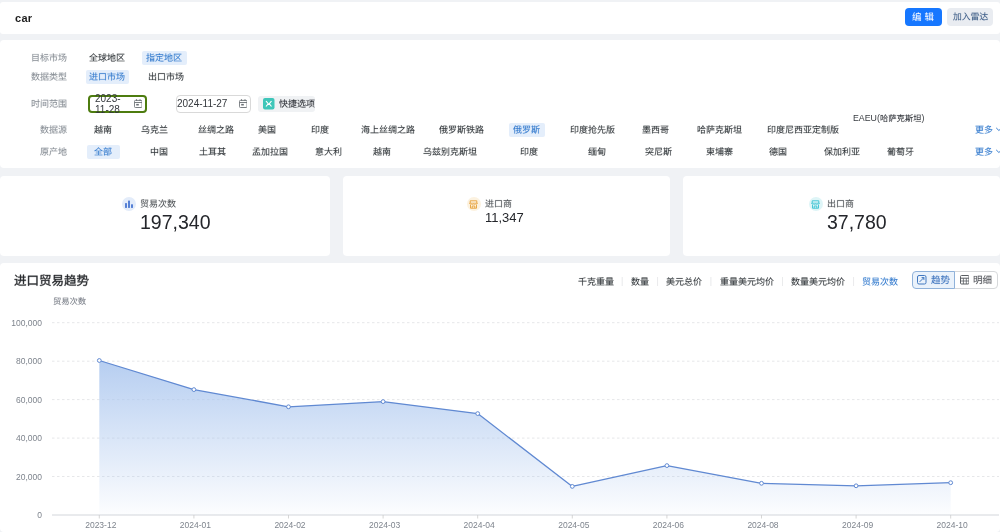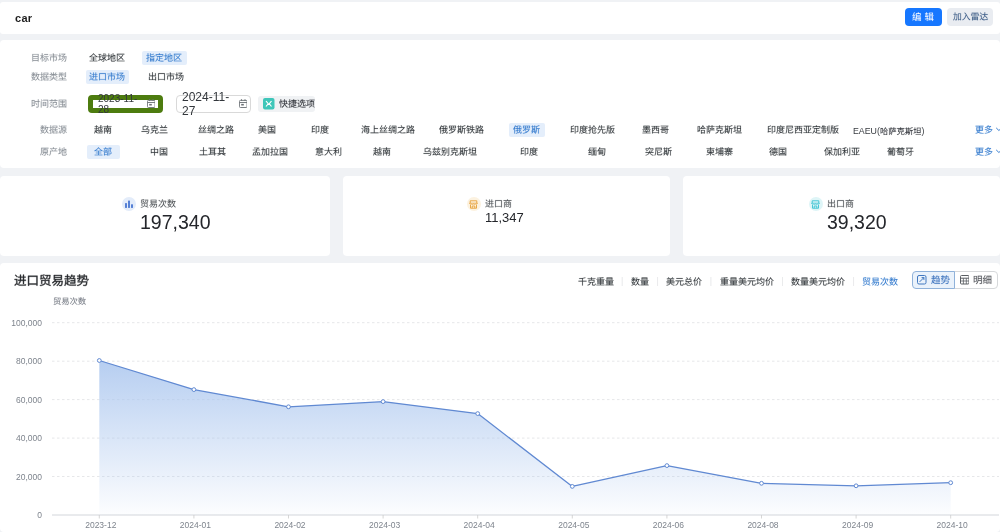--- a/index.html
+++ b/index.html
@@ -217,34 +217,34 @@
 <div style="position:absolute;left:148px;top:72.14px">
       <svg width="36" height="9.72" viewBox="0 0 36 9.72" style="display:block">
         <g fill="#383c41" stroke="#383c41" stroke-width="13" transform="translate(0,7.88) scale(0.009,-0.009)">
           <use href="#u51fa"></use>
           <use href="#u53e3" x="1000"></use>
           <use href="#u5e02" x="2000"></use>
           <use href="#u573a" x="3000"></use>
         </g>
       </svg>
     </div>
-<div style="position:absolute;left:88px;top:95px;width:75px;height:17.5px;background:#fff;border:5px solid #4d7c0f;border-radius:4px;box-sizing:border-box;display:flex;align-items:center">
+<div style="position:absolute;left:88px;top:95px;width:59px;height:17.5px;background:#fff;border:2px solid #4d7c0f;border-radius:4px;box-sizing:border-box;display:flex;align-items:center">
       <span style="font-size:10px;color:#33373c;margin-left:5px;font-family:'Liberation Sans',sans-serif">2023-11-28</span>
       <span style="margin-left:auto;margin-right:3px">
         <svg width="8.5" height="9" viewBox="0 0 8.5 9" style="display:block">
           <rect x="0.45" y="1.4" width="7.6" height="7.1" rx="1" fill="none" stroke="#6b7075" stroke-width="0.9"></rect>
           <line x1="0.45" y1="3.5" x2="8.05" y2="3.5" stroke="#6b7075" stroke-width="0.9"></line>
           <line x1="2.5" y1="0.2" x2="2.5" y2="2" stroke="#6b7075" stroke-width="0.9"></line>
           <line x1="6" y1="0.2" x2="6" y2="2" stroke="#6b7075" stroke-width="0.9"></line>
           <rect x="2.2" y="4.9" width="2.6" height="1.6" fill="#6b7075"></rect>
         </svg>
       </span>
     </div>
 <div style="position:absolute;left:176px;top:95px;width:75px;height:17.5px;background:#fff;border:1px solid #d9d9d9;border-radius:4px;box-sizing:border-box;display:flex;align-items:center">
-      <span style="font-size:12px;color:#33373c;margin-left:5px;font-family:'Liberation Sans',sans-serif">2024-11-27</span>
+      <span style="font-size:10px;color:#33373c;font-family:'Liberation Sans',sans-serif">2024-11-27</span>
       <span style="margin-left:auto;margin-right:3px">
         <svg width="8.5" height="9" viewBox="0 0 8.5 9" style="display:block">
           <rect x="0.45" y="1.4" width="7.6" height="7.1" rx="1" fill="none" stroke="#6b7075" stroke-width="0.9"></rect>
           <line x1="0.45" y1="3.5" x2="8.05" y2="3.5" stroke="#6b7075" stroke-width="0.9"></line>
           <line x1="2.5" y1="0.2" x2="2.5" y2="2" stroke="#6b7075" stroke-width="0.9"></line>
           <line x1="6" y1="0.2" x2="6" y2="2" stroke="#6b7075" stroke-width="0.9"></line>
           <rect x="2.2" y="4.9" width="2.6" height="1.6" fill="#6b7075"></rect>
         </svg>
       </span>
     </div>
@@ -379,21 +379,21 @@
     </div>
 <div style="position:absolute;left:508.5px;top:122.5px;width:36.5px;height:14px;background:#e4eefb;border-radius:2px;display:flex;align-items:center;justify-content:center">
       <svg width="27" height="9.72" viewBox="0 0 27 9.72" style="display:block">
         <g fill="#3a7fd0" stroke="#3a7fd0" stroke-width="13" transform="translate(0,7.88) scale(0.009,-0.009)">
           <use href="#u4fc4"></use>
           <use href="#u7f57" x="1000"></use>
           <use href="#u65af" x="2000"></use>
         </g>
       </svg>
     </div>
-<div style="position:absolute;left:853px;top:127px;display:flex;align-items:center;font-size:8.8px;color:#383c41;line-height:1">
+<div style="position:absolute;left:853px;top:114px;display:flex;align-items:center;font-size:8.8px;color:#383c41;line-height:1">
       <span style="font-family:'Liberation Sans',sans-serif">EAEU(</span>
       <svg width="41.5" height="8.96" viewBox="0 0 41.5 8.96" style="display:block">
         <g fill="#383c41" stroke="#383c41" stroke-width="13" transform="translate(0,7.26) scale(0.0083,-0.0083)">
           <use href="#u54c8"></use>
           <use href="#u8428" x="1000"></use>
           <use href="#u514b" x="2000"></use>
           <use href="#u65af" x="3000"></use>
           <use href="#u5766" x="4000"></use>
         </g>
       </svg>
@@ -601,21 +601,21 @@
     </div>
 <div style="position:absolute;left:826.5px;top:199.14px">
       <svg width="27" height="9.72" viewBox="0 0 27 9.72" style="display:block">
         <g fill="#54575c" stroke="#54575c" stroke-width="13" transform="translate(0,7.88) scale(0.009,-0.009)">
           <use href="#u51fa"></use>
           <use href="#u53e3" x="1000"></use>
           <use href="#u5546" x="2000"></use>
         </g>
       </svg>
     </div>
-<div style="position:absolute;left:827.0px;top:210.7px;font-size:19.5px;color:#24262b;font-weight:400;line-height:1.15;white-space:nowrap">39,320</div>
+<div style="position:absolute;left:827.0px;top:210.7px;font-size:19.5px;color:#24262b;font-weight:400;line-height:1.15;white-space:nowrap">37,780</div>
 <div style="position:absolute;left:0;top:263px;width:1000px;height:269px;background:#fff;border-radius:4px"></div>
 <div style="position:absolute;left:14px;top:273.75px">
       <svg width="75.0" height="13.5" viewBox="0 0 75.0 13.5" style="display:block">
         <g fill="#25272b" stroke="#25272b" stroke-width="30" transform="translate(0,10.94) scale(0.0125,-0.0125)">
           <use href="#u8fdb"></use>
           <use href="#u53e3" x="1000"></use>
           <use href="#u8d38" x="2000"></use>
           <use href="#u6613" x="3000"></use>
           <use href="#u8d8b" x="4000"></use>
           <use href="#u52bf" x="5000"></use>

